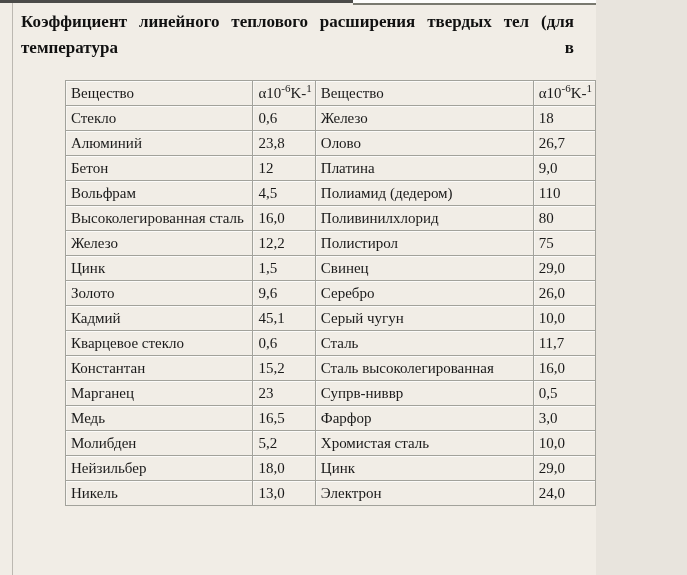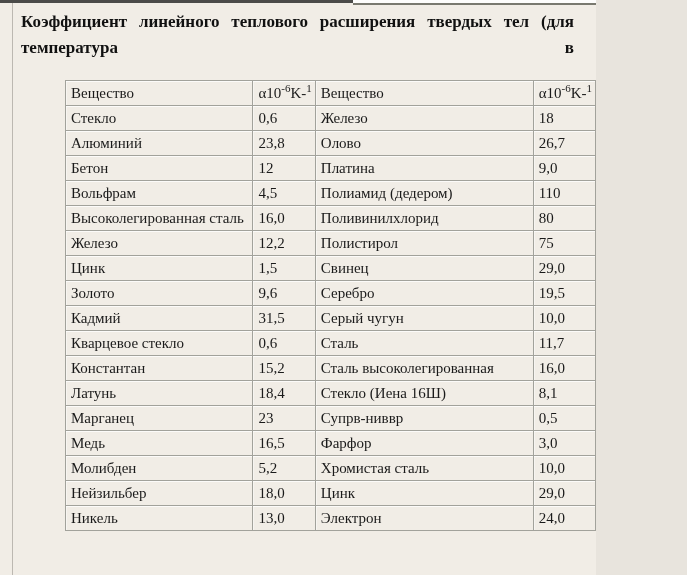--- a/index.html
+++ b/index.html
@@ -110,45 +110,39 @@
         <tr>
           <td>Цинк</td>
           <td>1,5</td>
           <td>Свинец</td>
           <td>29,0</td>
         </tr>
         <tr>
           <td>Золото</td>
           <td>9,6</td>
           <td>Серебро</td>
-          <td>19,5</td>
+          <td>26,0</td>
         </tr>
         <tr>
           <td>Кадмий</td>
-          <td>31,5</td>
+          <td>45,1</td>
           <td>Серый чугун</td>
           <td>10,0</td>
         </tr>
         <tr>
           <td>Кварцевое стекло</td>
           <td>0,6</td>
           <td>Сталь</td>
           <td>11,7</td>
         </tr>
         <tr>
           <td>Константан</td>
           <td>15,2</td>
           <td>Сталь высоколегированная</td>
           <td>16,0</td>
-        </tr>
-        <tr>
-          <td>Латунь</td>
-          <td>18,4</td>
-          <td>Стекло (Иена 16Ш)</td>
-          <td>8,1</td>
         </tr>
         <tr>
           <td>Марганец</td>
           <td>23</td>
           <td>Супрв-ниввр</td>
           <td>0,5</td>
         </tr>
         <tr>
           <td>Медь</td>
           <td>16,5</td>

